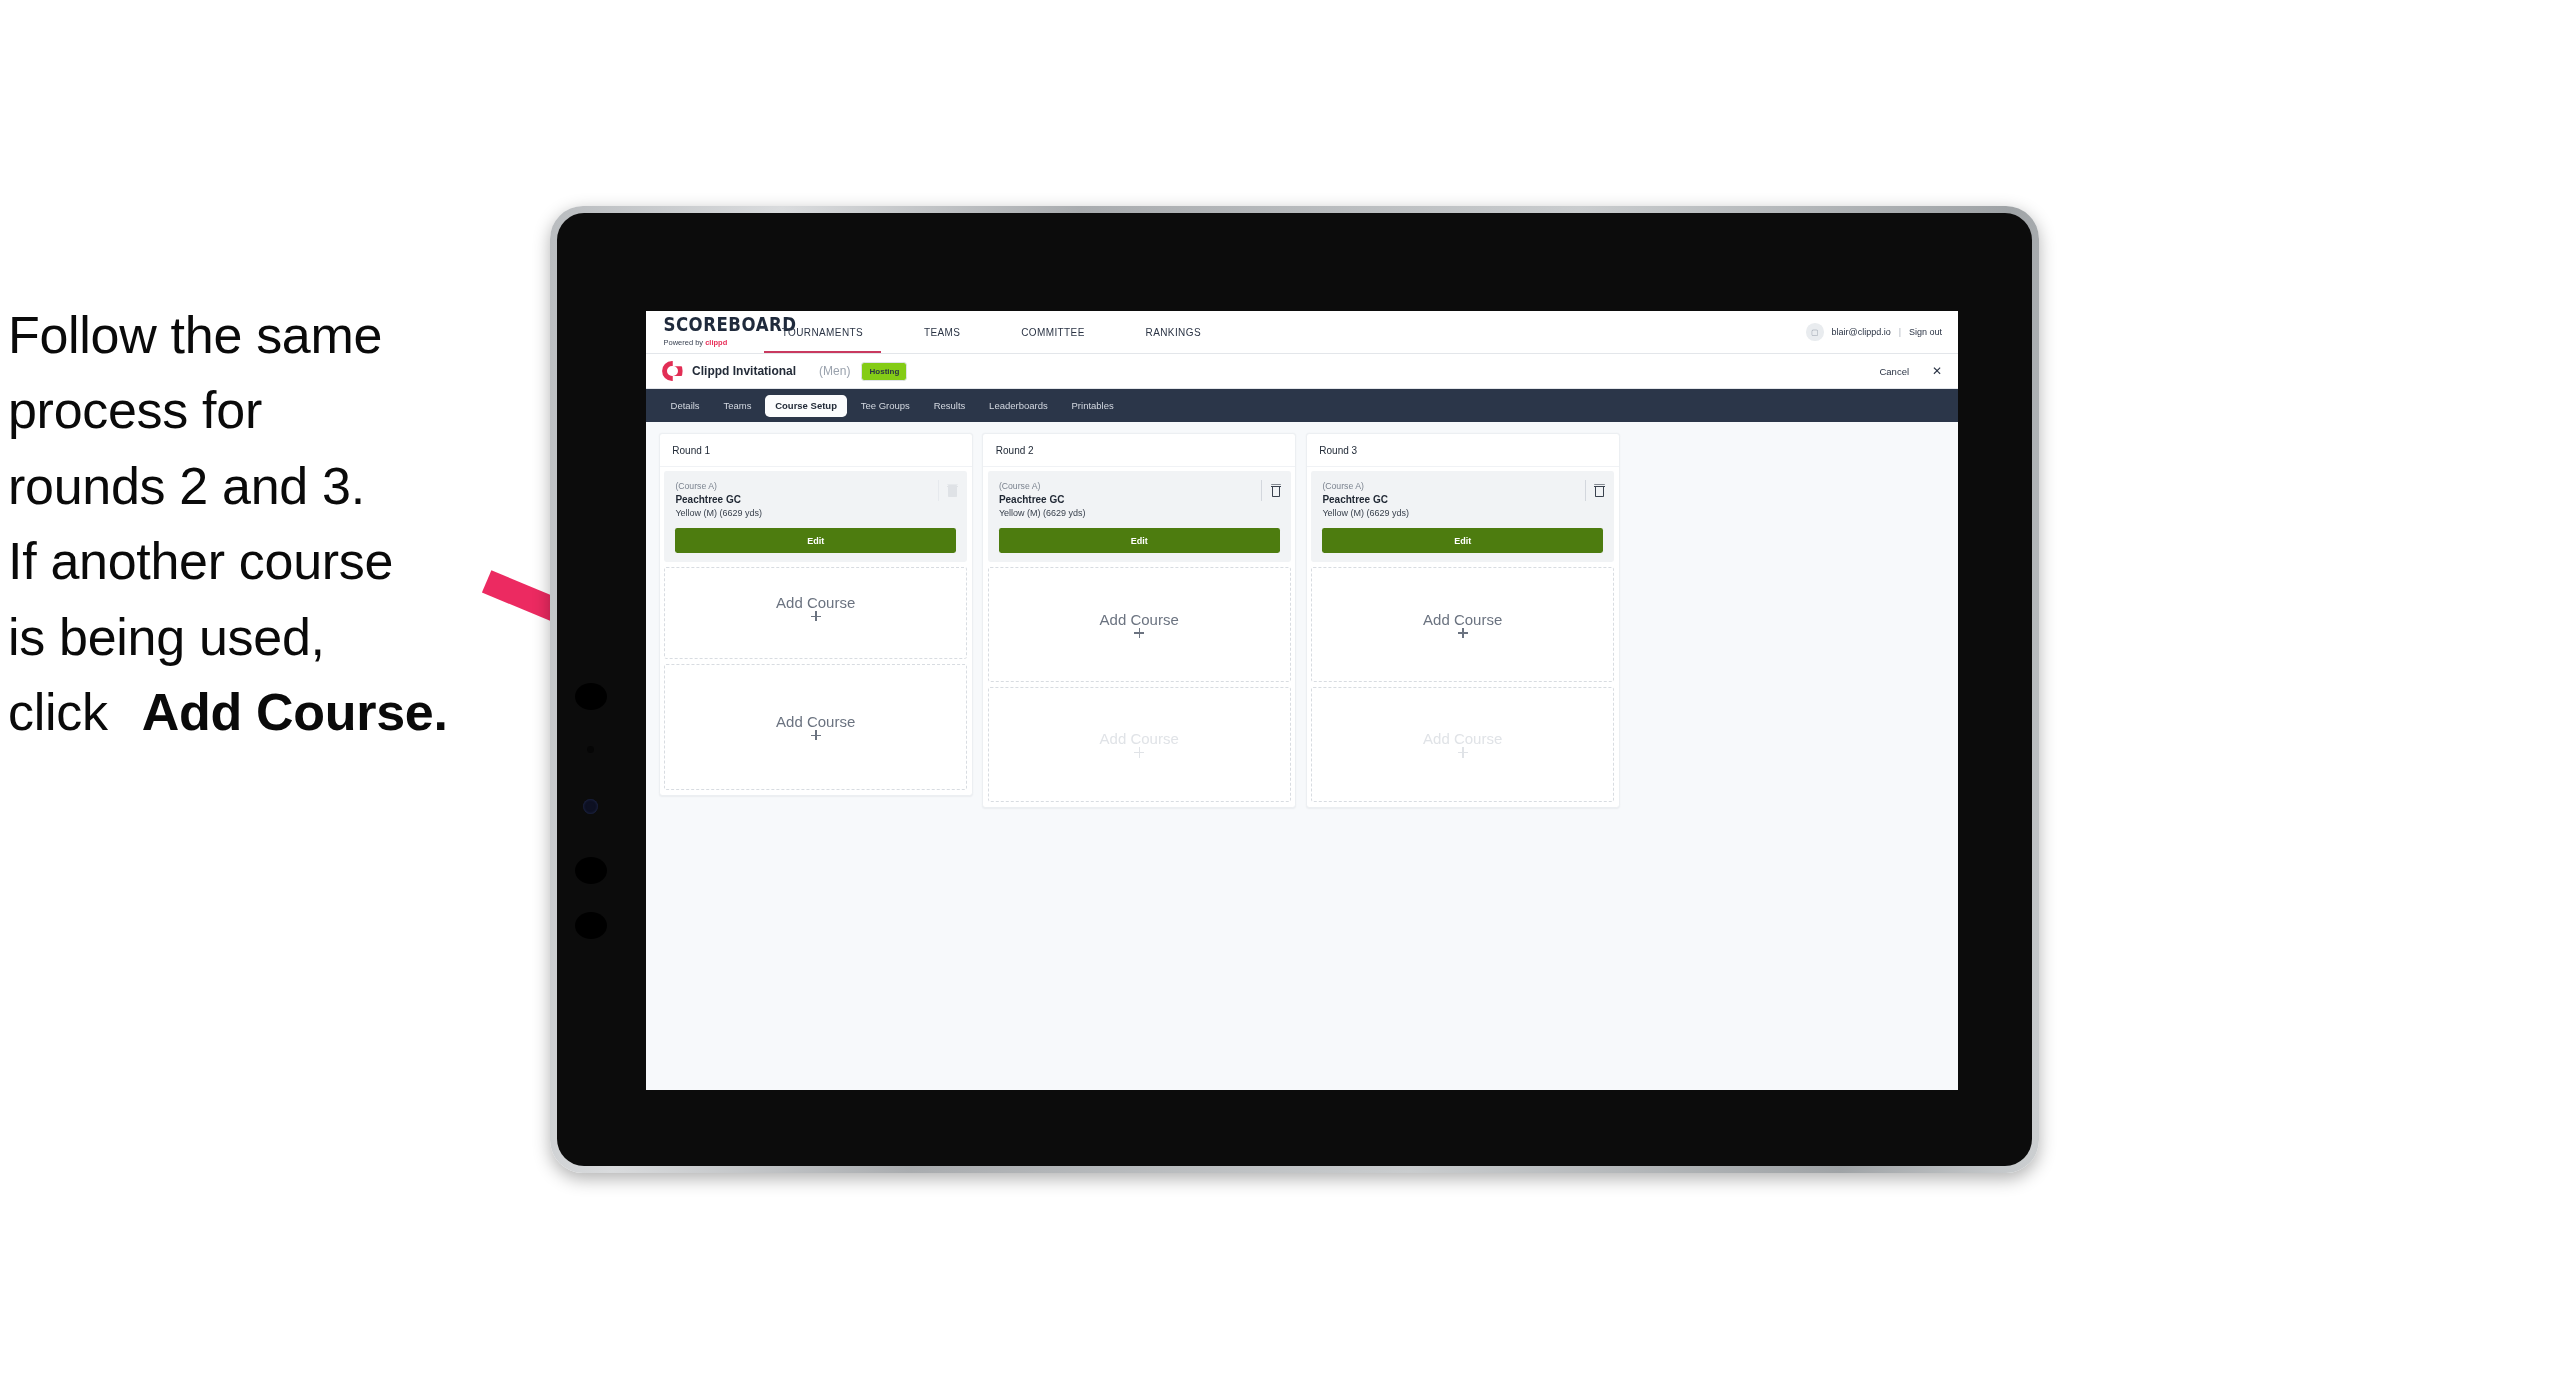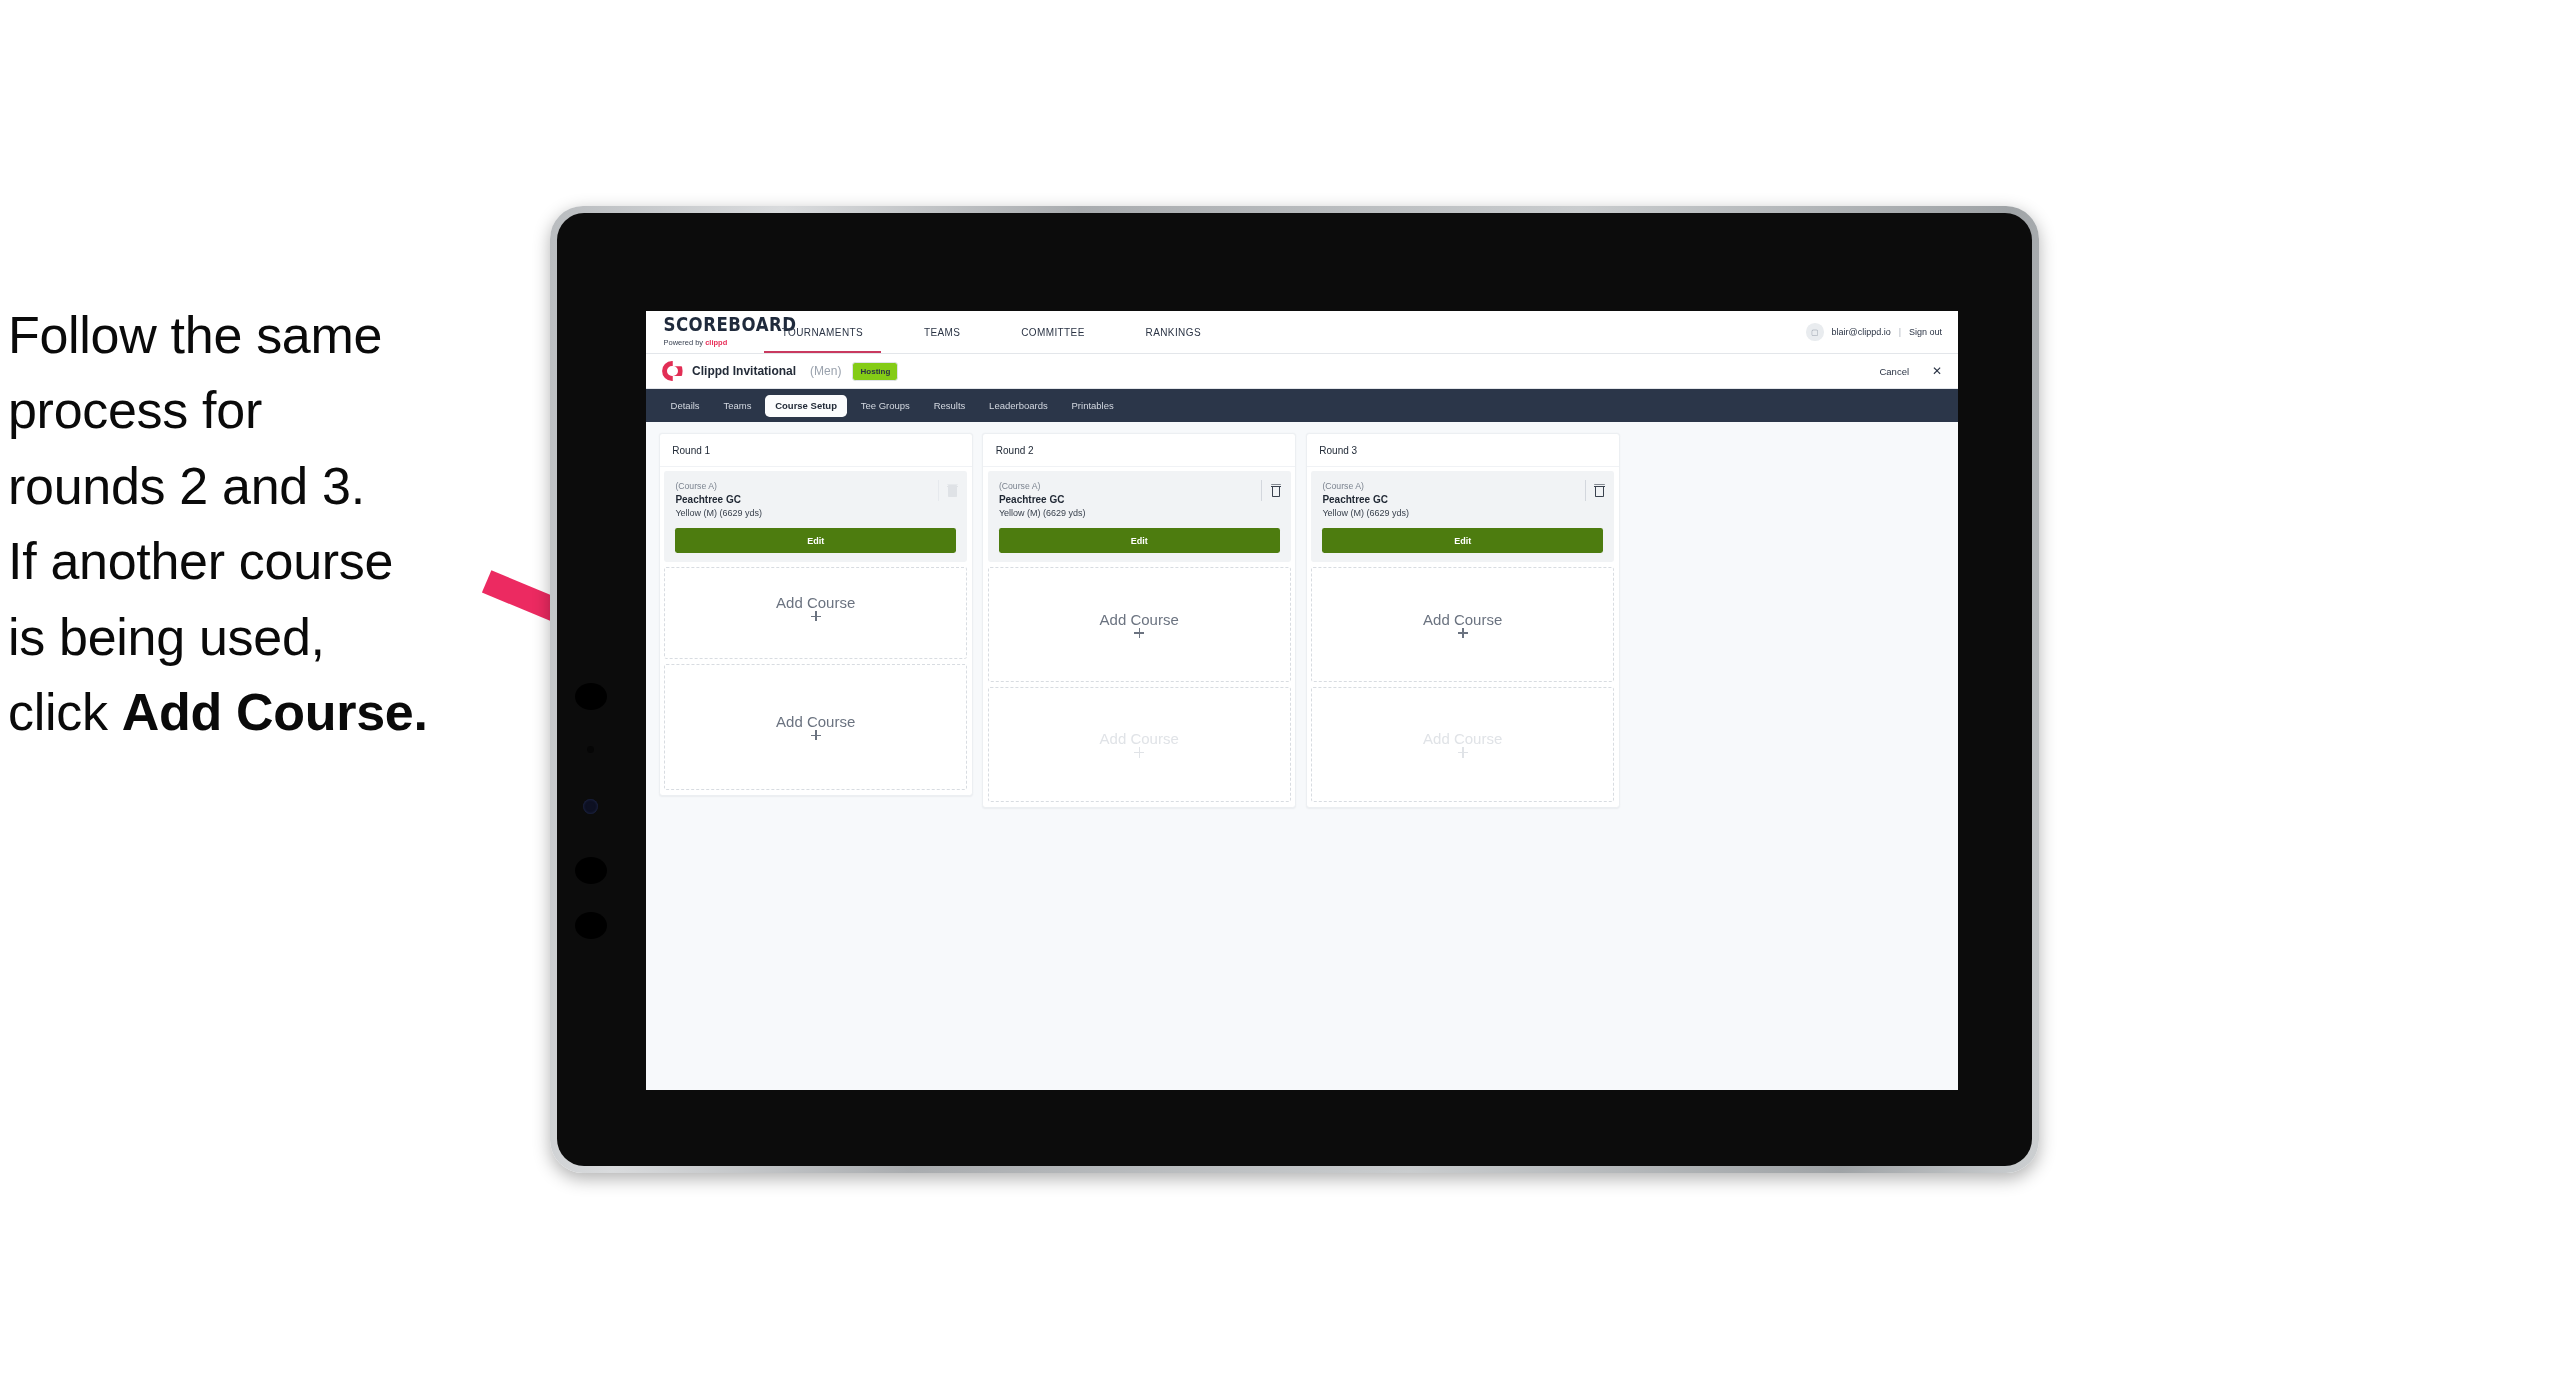--- a/index.html
+++ b/index.html
@@ -13,21 +13,21 @@
   
   #annotation {
     position: absolute;
     left: 8px; top: 298px;
     width: 505px;
     font-size: 52px;
     line-height: 1.45;
     color: #0a0a0a;
     letter-spacing: -0.3px;
   }
-  #annotation .b { font-weight: 700; }
+  #annotation .b { font-weight: 700; margin-left: 20px; }
 
   
   #arrow-svg { position: absolute; left: 474px; top: 545px; width: 332px; height: 174px; }
 
   
   #tablet {
     position: absolute;
     left: 550px; top: 206px;
     width: 1489px; height: 967px;
     background: linear-gradient(100deg,#b9bcbf 0%,#d9dbdd 14%,#a9acaf 32%,#c9ccce 62%,#9fa3a6 88%,#cdd0d2 100%);
@@ -89,21 +89,21 @@
     background:#fff; border-bottom:0.8px solid #e3e6ea; padding:0 16px;
   }
   #clippd-c {
     width:20.5px;height:20.5px;margin-right:9.5px; position:relative; flex:none;
   }
   #clippd-c::before{
     content:""; position:absolute; inset:0; border-radius:50%;
     border:5.1px solid #e22e55; clip-path: polygon(0 0,52% 0,52% 26%,100% 26%,100% 74%,52% 74%,52% 100%,0 100%);
   }
   #tname { font-size:12px; font-weight:600; color:#232b38; }
-  #tgender { font-size:12px; color:#9aa2ad; margin-left:14px; }
+  #tgender { font-size:12px; color:#9aa2ad; margin-left:23px; }
   #hosting {
     margin-left:11px; font-size:8px; font-weight:700; color:#2b3445;
     border:0.8px solid #dfe3e8; border-radius:3.2px; padding:4px 7.1px; background:#84cc16;
   }
   #cancel { margin-left:auto; display:flex; align-items:center; gap:23px; font-size:9.5px; color:#2b3445; cursor:pointer; }
   #cancel .x { font-size:12px; line-height:1; }
 
   
   #subtabs {
     display:flex; align-items:center; gap:3.2px;

